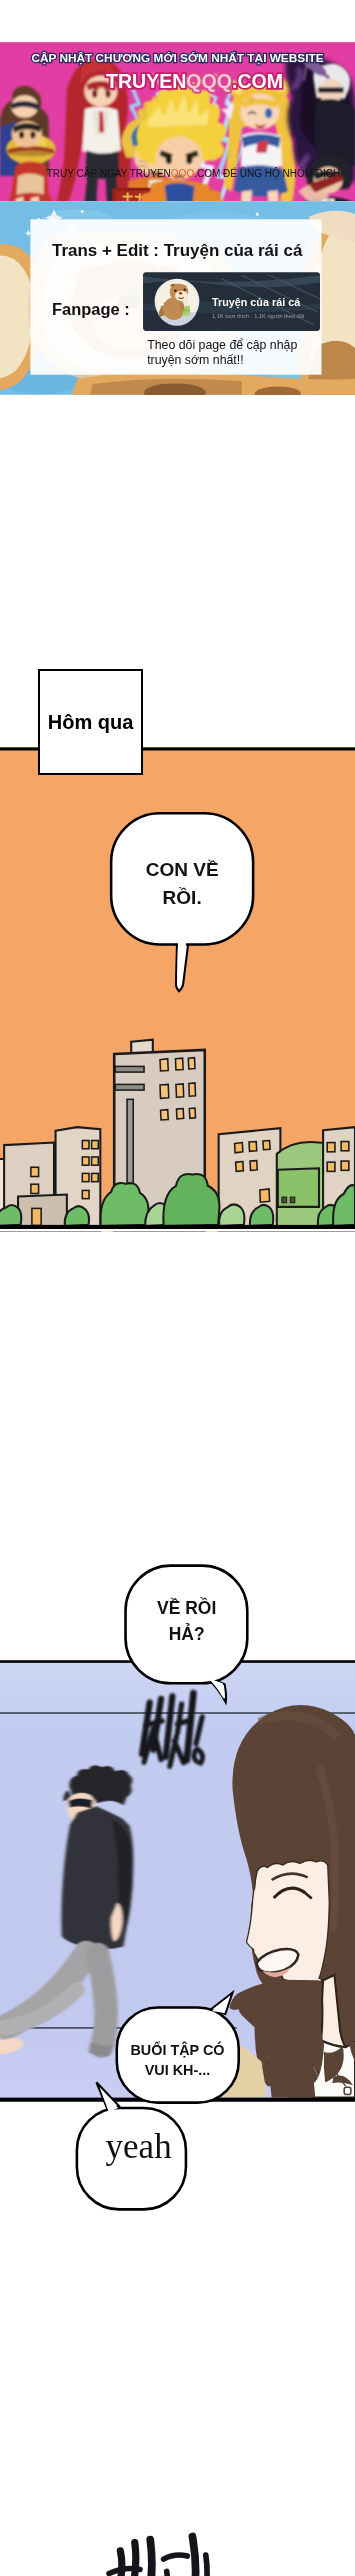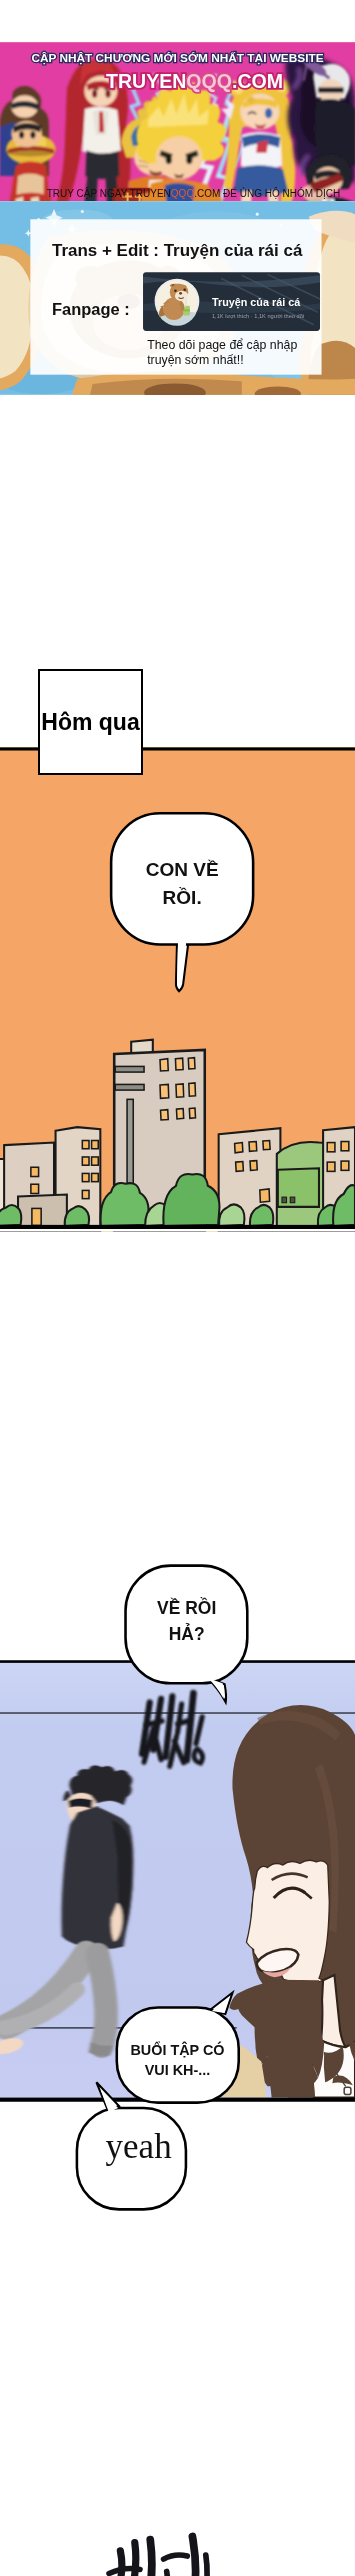--- a/index.html
+++ b/index.html
@@ -164,21 +164,21 @@
 <path d="M585 28 L640 70 M600 25 L590 75" stroke="#6a4a7e" stroke-width="5"></path>
 <ellipse cx="612" cy="48" rx="26" ry="10" fill="#7e5a96" transform="rotate(35 612 48)"></ellipse>
 </g>
 
 <text x="345" y="39" text-anchor="middle" font-family="Liberation Sans,sans-serif" font-size="23" font-weight="bold" fill="#ffffff" stroke="#2a2a5e" stroke-width="5" paint-order="stroke">CẬP NHẬT CHƯƠNG MỚI SỚM NHẤT TẠI WEBSITE</text>
 
 <text x="206" y="90" text-anchor="start" font-family="Liberation Sans,sans-serif" font-size="38" font-weight="bold" fill="#ffffff" stroke="#c42268" stroke-width="7" paint-order="stroke"><tspan>TRUYEN</tspan><tspan fill="#f8c8d8" stroke="#d84a8a">QQQ</tspan><tspan>.COM</tspan></text>
 </svg>
 </div>
 
-<div class="abs" id="visitline" style="left:0;top:184px;width:355px;height:19.6px;display:flex;align-items:center;justify-content:center;font-size:10px;color:#121212;padding-left:32px;">TRUY CẬP NGAY TRUYEN<span style="color:#e85a28;">QQQ</span>.COM ĐỂ ỦNG HỘ NHÓM DỊCH</div>
+<div class="abs" id="visitline" style="left:0;top:164px;width:355px;height:19.6px;display:flex;align-items:center;justify-content:center;font-size:10px;color:#121212;padding-left:32px;">TRUY CẬP NGAY TRUYEN<span style="color:#e85a28;">QQQ</span>.COM ĐỂ ỦNG HỘ NHÓM DỊCH</div>
 
 <div class="abs" id="credits" style="left:0;top:201px;width:355px;height:194px;background:#e5e5e5;">
 <svg width="355" height="194" viewBox="0 0 690 376">
 
 <rect x="0" y="0" width="690" height="376" fill="#74bde4"></rect>
 <g opacity="0.35">
 <ellipse cx="150" cy="38" rx="70" ry="22" fill="#9fd4ef"></ellipse>
 <ellipse cx="420" cy="55" rx="110" ry="35" fill="#8ccaec"></ellipse>
 <ellipse cx="80" cy="330" rx="100" ry="45" fill="#5aa8d8"></ellipse>
 <ellipse cx="600" cy="320" rx="80" ry="40" fill="#98d2ee"></ellipse>
@@ -259,21 +259,21 @@
 <text x="412" y="203" font-family="Liberation Sans,sans-serif" font-size="21" font-weight="bold" fill="#ffffff">Truyện của rái cá</text>
 
 <text x="412" y="226" font-family="Liberation Sans,sans-serif" font-size="11" fill="#98a2ae">1,1K lượt thích · 1,1K người theo dõi</text>
 </g>
 
 <text x="286" y="288" font-family="Liberation Sans,sans-serif" font-size="24" fill="#111111">Theo dõi page để cập nhập</text>
 <text x="286" y="316" font-family="Liberation Sans,sans-serif" font-size="24" fill="#111111">truyện sớm nhất!!</text>
 </svg>
 </div>
 
-<div class="abs" id="homqua" style="left:38px;top:669px;width:105px;height:106px;background:#fff;border:2.6px solid #000;display:flex;align-items:center;justify-content:center;font-weight:bold;font-size:23px;color:#000;z-index:3;text-align:center;">Hôm qua</div>
+<div class="abs" id="homqua" style="left:38px;top:669px;width:105px;height:106px;background:#fff;border:2.6px solid #000;display:flex;align-items:center;justify-content:center;font-weight:bold;font-size:20px;color:#000;z-index:3;text-align:center;">Hôm qua</div>
 
 <div class="abs" id="orangepanel" style="left:0;top:747px;width:355px;height:485px;background:#bef264;">
 <svg width="355" height="485" viewBox="0 0 690 941">
 <rect x="0" y="0" width="690" height="941" fill="#f5a566"></rect>
 
 <rect x="0" y="0" width="690" height="6" fill="#000"></rect>
 
 <g stroke="#1a1a1a" stroke-width="4" fill="#efe3d3">
 <path d="M-5 800 L50 800 L50 941 L-5 941 Z"></path>
 </g>

